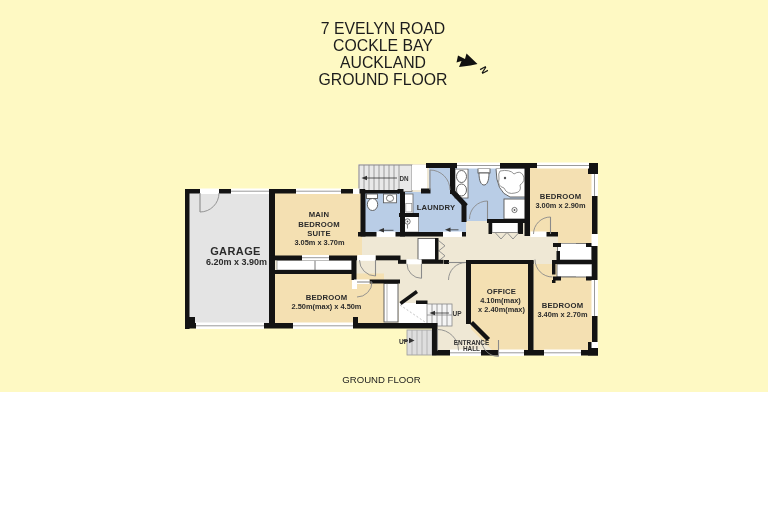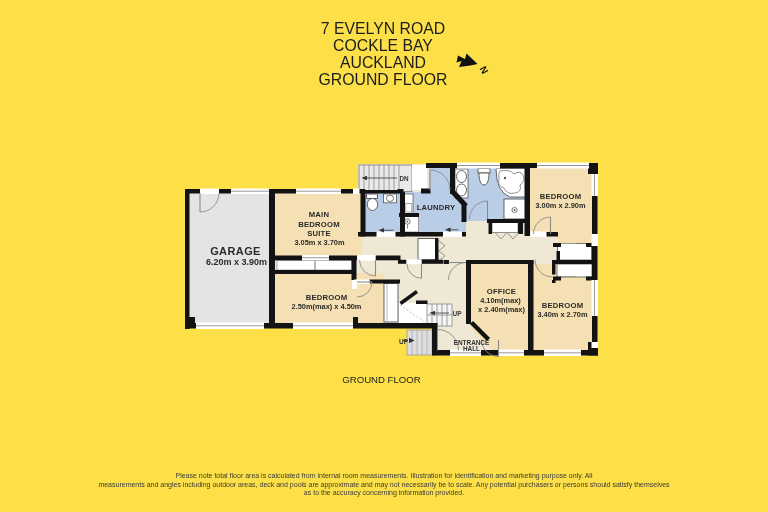--- a/index.html
+++ b/index.html
@@ -1,16 +1,16 @@
 <!DOCTYPE html>
 <html><head>
 <meta charset="utf-8">
 <style>
   html,body{margin:0;padding:0;background:#ffffff;}
-  .page{position:relative;width:768px;height:512px;background:#fde047;overflow:hidden;}
+  .page{position:relative;width:768px;height:392px;background:#fef9c3;overflow:hidden;}
   svg{display:block;}
   text{font-family:"Liberation Sans",sans-serif;}
   .room{fill:#2b2b2b;font-size:7.7px;font-weight:bold;letter-spacing:0.2px;}
   .dim{fill:#2b2b2b;font-size:7.4px;font-weight:bold;letter-spacing:0px;}
   .small{fill:#333;font-size:7px;font-weight:bold;}
 </style>
 </head>
 <body>
 <div class="page">
 <svg width="768" height="512" viewBox="0 0 768 512">

